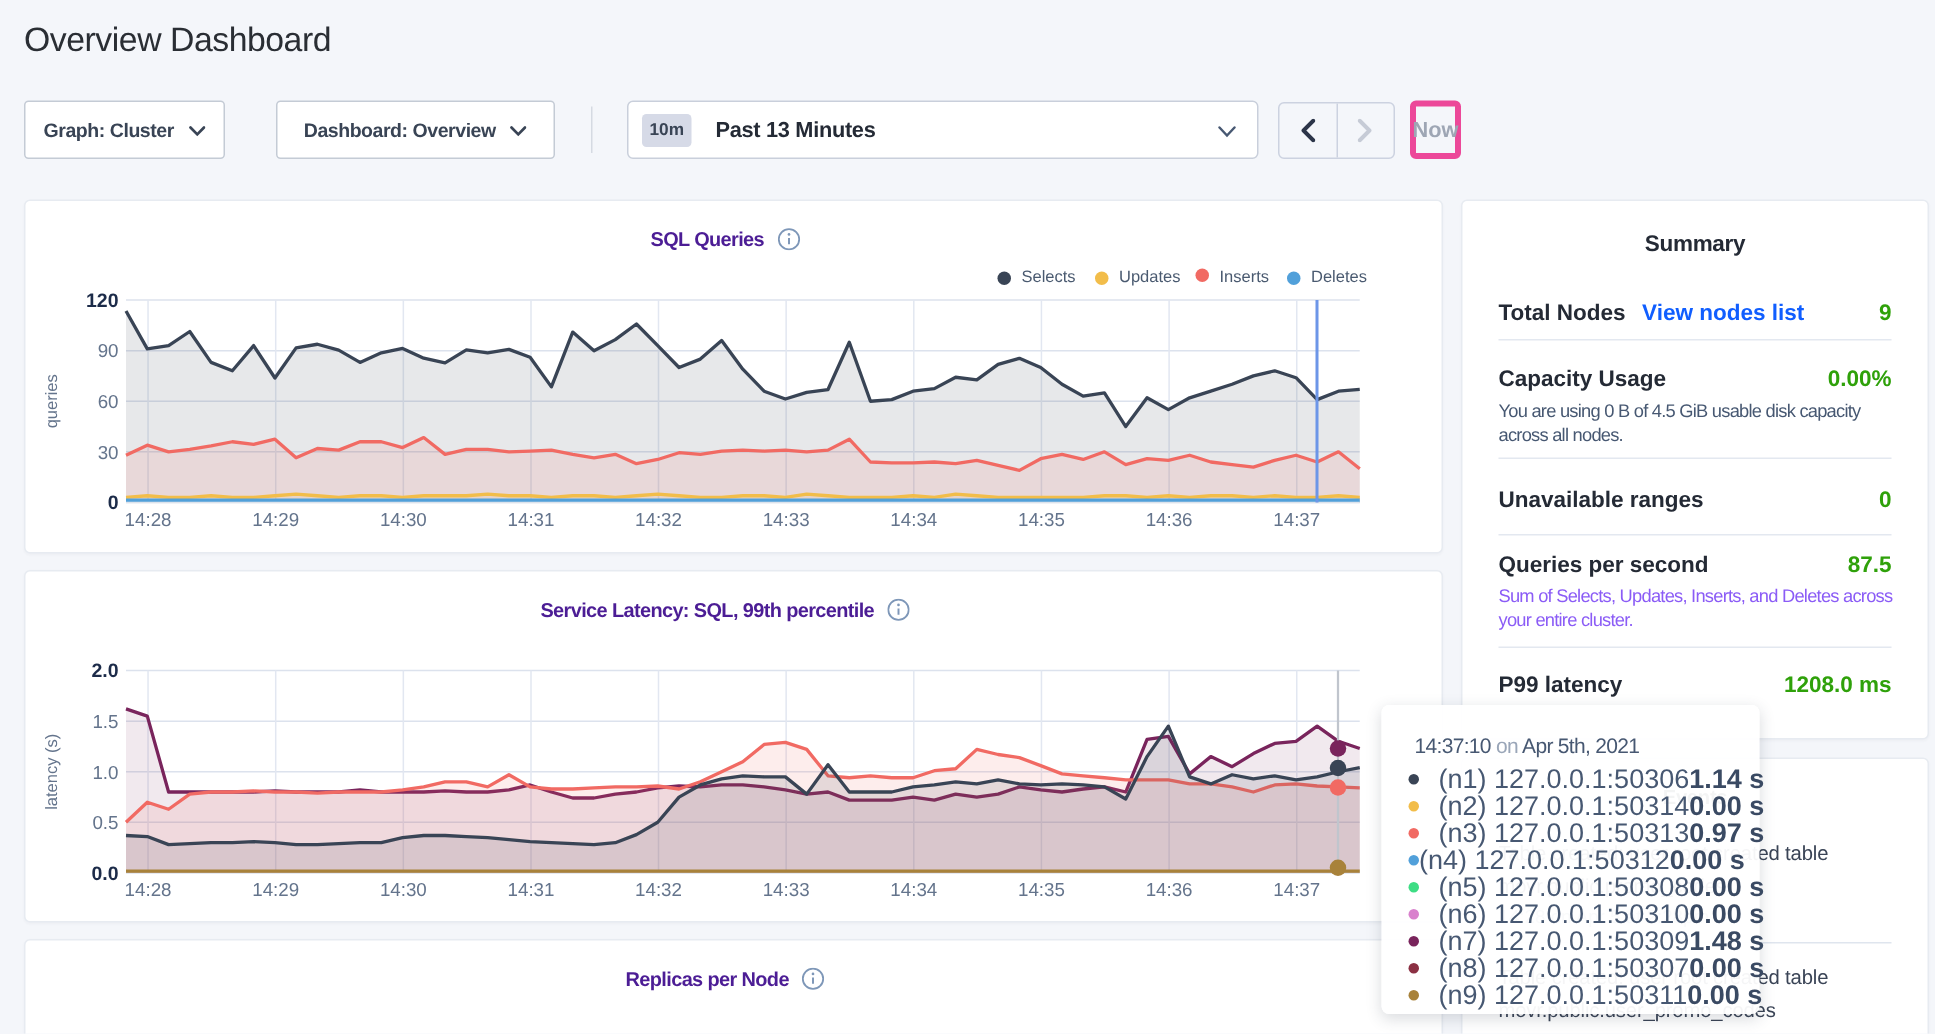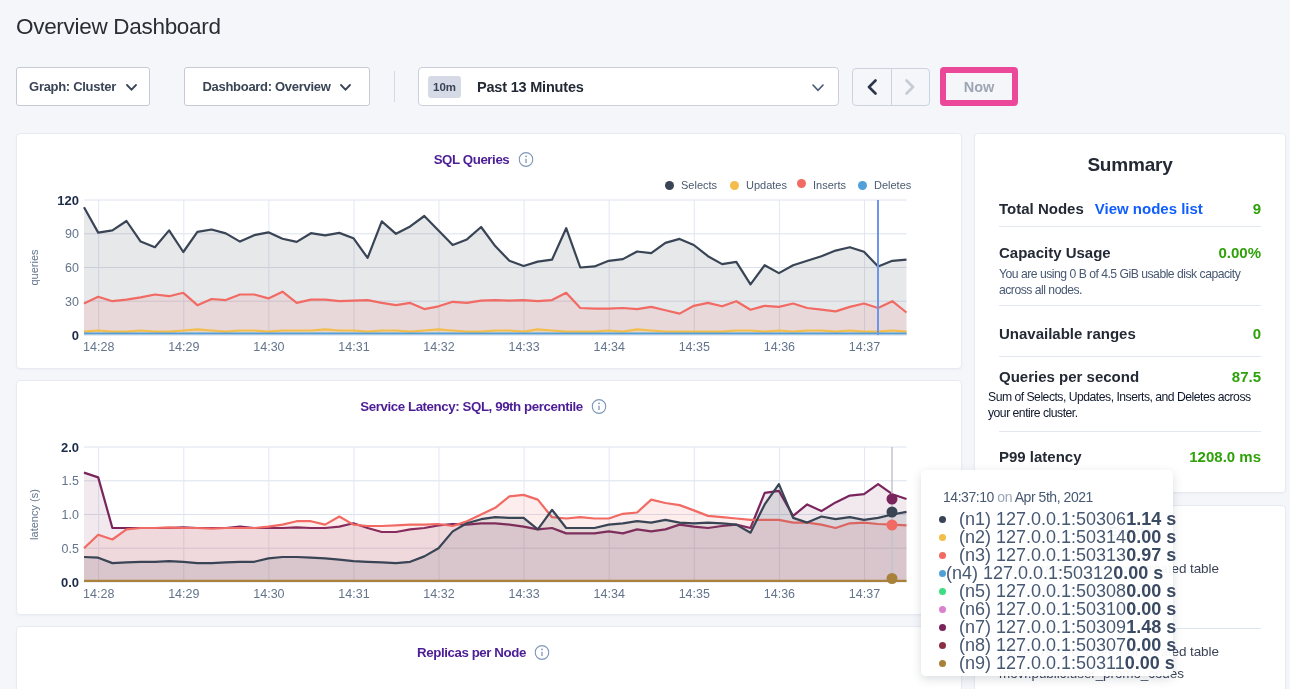--- a/index.html
+++ b/index.html
@@ -41,21 +41,21 @@
     <svg width="10" height="16" viewBox="0 0 10 16">
         <path d="M8.5 1.5 L2 8 L8.5 14.5" fill="none" stroke="#2c3549" stroke-width="2.6" stroke-linecap="round" stroke-linejoin="round"></path>
       </svg>
     </div>
   <div style="flex:1;display:flex;align-items:center;justify-content:center">
     <svg width="10" height="16" viewBox="0 0 10 16">
         <path d="M1.5 1.5 L8 8 L1.5 14.5" fill="none" stroke="#c6cbd6" stroke-width="2.6" stroke-linecap="round" stroke-linejoin="round"></path>
       </svg>
     </div>
 </div>
-<div class="abs" style="left:940px;top:67px;width:78px;height:39px;border:6px solid #ec4899;border-radius:4px;display:flex;align-items:center;justify-content:center;font-size:14.5px;font-weight:bold;color:#9ea6b4">Now</div>
+<div class="abs" style="left:940px;top:67px;width:34px;height:39px;border:4px solid #ec4899;border-radius:4px;display:flex;align-items:center;justify-content:center;font-size:14.5px;font-weight:bold;color:#9ea6b4">Now</div>
 
 <div class="card" style="left:16px;top:133px;width:946px;height:236px">
   <div class="ctitle" style="top:18px">SQL Queries <svg width="15" height="15" viewBox="0 0 15 15" style="vertical-align:middle">
         <circle cx="7.5" cy="7.5" r="6.8" fill="none" stroke="#7e97b8" stroke-width="1.2"></circle>
         <line x1="7.5" y1="6.7" x2="7.5" y2="10.9" stroke="#7e97b8" stroke-width="1.3"></line>
         <circle cx="7.5" cy="4.3" r="0.9" fill="#7e97b8"></circle>
       </svg></div>
   <div class="abs" style="left:648px;top:45px;display:flex;align-items:center;font-size:11px;color:#4a5a70">
       <span style="width:9px;height:9px;border-radius:50%;background:#394455;margin-right:7px;flex:none"></span>
       <span>Selects</span>
@@ -171,21 +171,21 @@
 
 <div class="card" style="left:16px;top:626px;width:946px;height:236px">
   <div class="ctitle" style="top:18px">Replicas per Node <svg width="15" height="15" viewBox="0 0 15 15" style="vertical-align:middle">
         <circle cx="7.5" cy="7.5" r="6.8" fill="none" stroke="#7e97b8" stroke-width="1.2"></circle>
         <line x1="7.5" y1="6.7" x2="7.5" y2="10.9" stroke="#7e97b8" stroke-width="1.3"></line>
         <circle cx="7.5" cy="4.3" r="0.9" fill="#7e97b8"></circle>
       </svg></div>
 </div>
 
 <div class="card" style="left:974px;top:133px;width:312px;height:360px">
-  <div class="ctitle ptitle" style="top:20px;font-size:19px;color:#242a35;letter-spacing:-0.2px">Summary</div>
+  <div class="ctitle ptitle" style="top:20px;font-size:15px;color:#242a35;letter-spacing:-0.2px">Summary</div>
   <div class="abs" style="left:24px;right:24px;top:66px;display:flex;align-items:baseline;font-size:15px">
     <span style="font-weight:bold;color:#242a35">Total Nodes</span>
     <span style="margin-left:11px;font-weight:bold;color:#105eff">View nodes list</span>
     <span style="margin-left:auto;font-weight:bold;color:#2fa10a">9</span>
   </div>
   <div class="abs" style="left:24px;right:24px;top:92px;height:1px;background:#e3e8f0"></div>
   <div class="abs" style="left:24px;right:24px;top:110px;display:flex;font-size:15px">
     <span style="font-weight:bold;color:#242a35">Capacity Usage</span>
     <span style="margin-left:auto;font-weight:bold;color:#2fa10a">0.00%</span>
   </div>
@@ -193,21 +193,21 @@
   <div class="abs" style="left:24px;right:24px;top:171px;height:1px;background:#e3e8f0"></div>
   <div class="abs" style="left:24px;right:24px;top:191px;display:flex;font-size:15px">
     <span style="font-weight:bold;color:#242a35">Unavailable ranges</span>
     <span style="margin-left:auto;font-weight:bold;color:#2fa10a">0</span>
   </div>
   <div class="abs" style="left:24px;right:24px;top:222px;height:1px;background:#e3e8f0"></div>
   <div class="abs" style="left:24px;right:24px;top:234px;display:flex;font-size:15px">
     <span style="font-weight:bold;color:#242a35">Queries per second</span>
     <span style="margin-left:auto;font-weight:bold;color:#2fa10a">87.5</span>
   </div>
-  <div class="abs" style="left:13px;right:12px;top:255px;font-size:12.2px;letter-spacing:-0.5px;color:#0f172a;line-height:16px">Sum of Selects, Updates, Inserts, and Deletes across your entire cluster.</div>
+  <div class="abs" style="left:24px;right:12px;top:255px;font-size:12.2px;letter-spacing:-0.5px;color:#8b5cf6;line-height:16px">Sum of Selects, Updates, Inserts, and Deletes across your entire cluster.</div>
   <div class="abs" style="left:24px;right:24px;top:297px;height:1px;background:#e3e8f0"></div>
   <div class="abs" style="left:24px;right:24px;top:314px;display:flex;font-size:15px">
     <span style="font-weight:bold;color:#242a35">P99 latency</span>
     <span style="margin-left:auto;font-weight:bold;color:#2fa10a">1208.0 ms</span>
   </div>
 </div>
 
 <div class="card" style="left:974px;top:505px;width:312px;height:300px">
   <div class="ctitle ptitle" style="top:18px;font-size:13.5px;color:#242a35;letter-spacing:-0.2px">Events</div>
   <div class="abs" style="left:24px;right:20px;top:52px;font-size:13.5px;letter-spacing:-0.1px;color:#3a4456;line-height:22px">Table created: user root created table movr.public.promo_codes</div>

